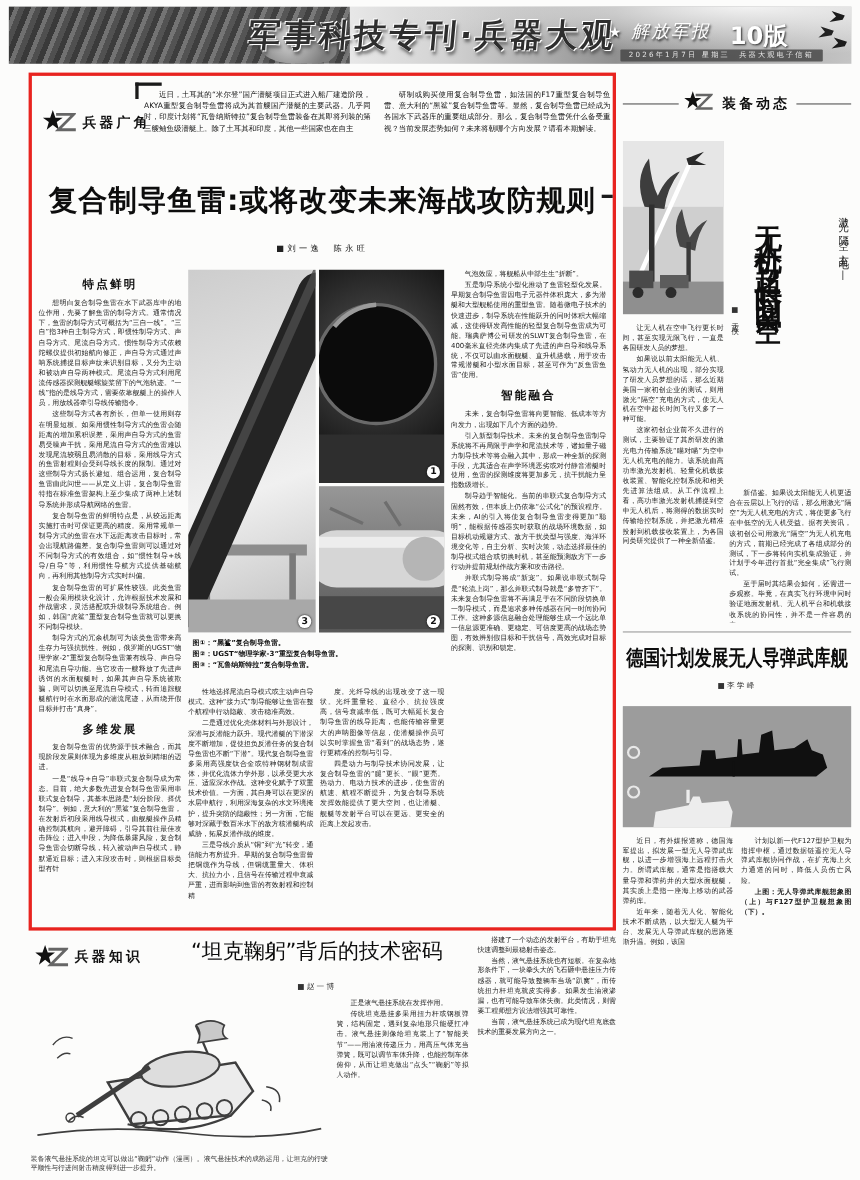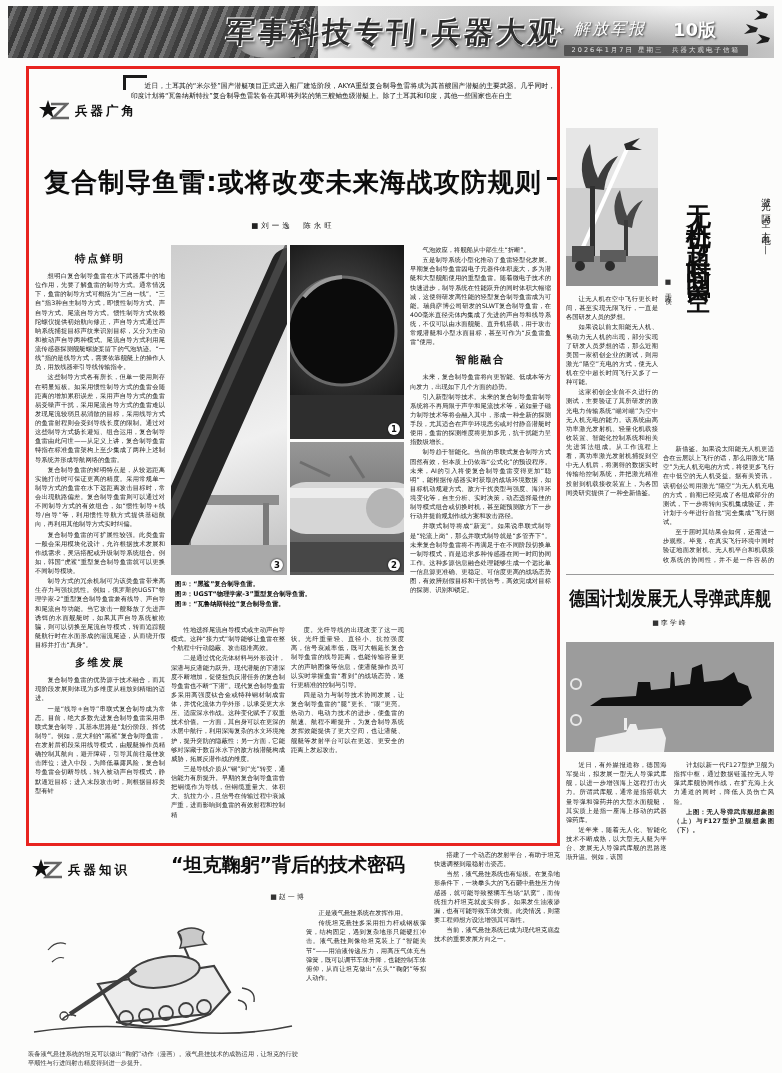--- a/index.html
+++ b/index.html
@@ -14,21 +14,21 @@
   .banner-blob { position:absolute; left:228px; top:14px; width:70px; height:38px; border-radius:40% 55% 30% 45%;
             background:radial-gradient(circle at 40% 40%,#d9d9d9,#7e7e7e 70%); }
   .banner-wave { position:absolute; right:0; top:0; width:470px; height:100%;
             background:radial-gradient(ellipse at 80% 0%,#f2f2f2 0%,rgba(242,242,242,0) 60%); }
   .banner-title { position:absolute; left:218px; top:7px; font-size:29px; font-weight:bold; letter-spacing:3px;
             color:#2e2e2e; transform:skewX(-5deg);
             text-shadow:1px 1px 0 #fff,-1px -1px 0 #fff,2px 3px 3px rgba(60,60,60,.7); white-space:nowrap; }
   .masthead { position:absolute; right:128px; top:13px; color:#fff; font-size:16px; font-weight:normal; font-style:italic;
             letter-spacing:2px; text-shadow:1px 1px 2px #2a2a2a; white-space:nowrap; }
   .masthead .star { font-style:normal; font-size:13px; }
-  .page-no { position:absolute; right:58px; top:12px; color:#fff; font-size:18px; font-weight:bold;
+  .page-no { position:absolute; right:58px; top:12px; color:#fff; font-size:22px; font-weight:bold;
             text-shadow:1px 1px 2px #2a2a2a;margin-left:48px; }
   .jets { position:absolute; right:2px; top:2px; }
   .jets svg { display:block; }
   .dateline { position:absolute; right:26px; bottom:2px; font-size:6.5px; letter-spacing:2px; color:#e6e6e6;
             background:rgba(72,72,72,.85); padding:1px 8px; border-radius:1px; }
 
   
   .starlogo { display:inline-block; width:30px; height:24px; }
 
   
@@ -82,21 +82,21 @@
              color:#0d0d0d; transform:scaleY(1.25); transform-origin:top; white-space:nowrap; }
   .a2-byline { position:absolute; left:0; right:0; top:552px; text-align:center; font-size:7px; color:#333; letter-spacing:2px; }
   .a2-image { position:absolute; left:0; top:576px; width:208px; height:110px; overflow:hidden; background:#9c9c9c; }
   .a2-cols { position:absolute; left:0; right:0; top:694px; bottom:0; display:flex; gap:7px; overflow:hidden; }
   .a2-col { flex:1; overflow:hidden; }
 
   
   .bottom { position:absolute; left:26px; top:850px; width:534px; height:223px; overflow:hidden; }
   .bt-label { position:absolute; left:6px; top:8px; display:flex; align-items:center; gap:6px;
               font-size:12.5px; font-weight:bold; color:#111; letter-spacing:3px; }
-  .bt-head { position:absolute; left:118px; top:2px; width:288px; text-align:center; font-size:19px; font-weight:700; color:#0d0d0d; white-space:nowrap; }
+  .bt-head { position:absolute; left:118px; top:2px; width:288px; text-align:center; font-size:19px; font-weight:400; color:#0d0d0d; white-space:nowrap; }
   .bt-byline { position:absolute; left:118px; top:42px; width:288px; text-align:center; font-size:7px; color:#333; letter-spacing:2px; }
   .cartoon { position:absolute; left:2px; top:60px; width:270px; height:138px; overflow:hidden; }
   .bt-colA { position:absolute; left:280px; top:58px; width:120px; height:165px; overflow:hidden; }
   .bt-colC { position:absolute; right:0; top:0; width:126px; height:223px; overflow:hidden; }
   .bt-caption { position:absolute; left:2px; top:200px; width:270px; overflow:hidden; }
   .bt-caption .para { text-indent:0; font-size:6.2px; color:#333; }
 </style>
 </head>
 <body>
 
@@ -127,20 +127,23 @@
             <path d="M12 5 L28 5 L14 19 L30 19" stroke="#666" stroke-width="2.6" fill="none"></path>
           </svg>
       </span>
       <span>兵器广角</span>
     </div>
     <div class="intro-corner-tl"></div>
     <div class="intro-corner-br"></div>
     <div class="intro">
       <div class="intro-col">
           <p class="para">近日，土耳其的“米尔登”国产潜艇项目正式进入船厂建造阶段，AKYA重型复合制导鱼雷将成为其首艘国产潜艇的主要武器。几乎同时，印度计划将“瓦鲁纳斯特拉”复合制导鱼雷装备在其即将列装的第三艘鲉鱼级潜艇上。除了土耳其和印度，其他一些国家也在自主</p>
+        </div>
+      <div class="intro-col">
+          <p class="para">研制或购买使用复合制导鱼雷，如法国的F17重型复合制导鱼雷、意大利的“黑鲨”复合制导鱼雷等。显然，复合制导鱼雷已经成为各国水下武器库的重要组成部分。那么，复合制导鱼雷凭什么备受重视？当前发展态势如何？未来将朝哪个方向发展？请看本期解读。</p>
         </div>
     </div>
     <div class="main-headline">复合制导鱼雷:或将改变未来海战攻防规则</div>
     <div class="main-byline">■刘一逸　陈永旺</div>
 
     <div class="abody">
       <div class="bcol1">
           <h3 class="subhead">特点鲜明</h3>
           <p class="para">想明白复合制导鱼雷在水下武器库中的地位作用，先要了解鱼雷的制导方式。通常情况下，鱼雷的制导方式可概括为“三自一线”。“三自”指3种自主制导方式，即惯性制导方式、声自导方式、尾流自导方式。惯性制导方式依赖陀螺仪提供初始航向修正，声自导方式通过声呐系统捕捉目标声纹来识别目标，又分为主动和被动声自导两种模式。尾流自导方式利用尾流传感器探测舰艇螺旋桨留下的气泡轨迹。“一线”指的是线导方式，需要依靠舰艇上的操作人员，用放线器牵引导线传输指令。</p>
           <p class="para">这些制导方式各有所长，但单一使用则存在明显短板。如采用惯性制导方式的鱼雷会随距离的增加累积误差，采用声自导方式的鱼雷易受噪声干扰，采用尾流自导方式的鱼雷难以发现尾流较弱且易消散的目标，采用线导方式的鱼雷射程则会受到导线长度的限制。通过对这些制导方式扬长避短、组合运用，复合制导鱼雷由此问世——从定义上讲，复合制导鱼雷特指在标准鱼雷架构上至少集成了两种上述制导系统并形成导航网络的鱼雷。</p>
@@ -211,20 +214,31 @@
           <h3 class="subhead">智能融合</h3>
           <p class="para">未来，复合制导鱼雷将向更智能、低成本等方向发力，出现如下几个方面的趋势。</p>
           <p class="para">引入新型制导技术。未来的复合制导鱼雷制导系统将不再局限于声学和尾流技术等，诸如量子磁力制导技术等将会融入其中，形成一种全新的探测手段，尤其适合在声学环境恶劣或对付静音潜艇时使用，鱼雷的探测维度将更加多元，抗干扰能力呈指数级增长。</p>
           <p class="para">制导趋于智能化。当前的串联式复合制导方式固然有效，但本质上仍依靠“公式化”的预设程序。未来，AI的引入将使复合制导鱼雷变得更加“聪明”，能根据传感器实时获取的战场环境数据，如目标机动规避方式、敌方干扰类型与强度、海洋环境变化等，自主分析、实时决策，动态选择最佳的制导模式组合或切换时机，甚至能预测敌方下一步行动并提前规划作战方案和攻击路径。</p>
           <p class="para">并联式制导将成“新宠”。如果说串联式制导是“轮流上岗”，那么并联式制导就是“多管齐下”。未来复合制导鱼雷将不再满足于在不同阶段切换单一制导模式，而是追求多种传感器在同一时间协同工作。这种多源信息融合处理能够生成一个远比单一信息源更准确、更稳定、可信度更高的战场态势图，有效辨别假目标和干扰信号，高效完成对目标的探测、识别和锁定。</p>
         </div>
     </div>
   </div>
 
   <div class="sidebar">
+    <div class="sb-head">
+      <span class="rule"></span>
+      <span class="starlogo">
+        <svg width="26" height="21" viewBox="0 0 30 24">
+            <polygon points="9,1 11.4,8 18,8 12.6,12 14.6,19 9,14.6 3.4,19 5.4,12 0,8 6.6,8" fill="#111"></polygon>
+            <path d="M12 5 L28 5 L14 19 L30 19" stroke="#666" stroke-width="2.6" fill="none"></path>
+          </svg>
+      </span>
+      <span>装备动态</span>
+      <span class="rule"></span>
+    </div>
 
     <div class="a1-photo">
       <svg width="92" height="158" viewBox="0 0 92 158">
         <rect width="92" height="158" fill="#cfcfcf"></rect>
         <rect width="92" height="60" fill="#e6e6e6"></rect>
         <path d="M12 130 L64 14" stroke="#ffffff" stroke-width="4"></path>
         <path d="M58 16 L74 10 L66 18 L76 22 L60 22 Z" fill="#2a2a2a"></path>
         <path d="M20 60 q-10 -26 4 -44 q2 22 8 34 q8 -18 20 -22 q-12 16 -14 34 Z" fill="#3d3d3d"></path>
         <path d="M52 96 q-8 -20 2 -34 q3 16 7 26 q7 -12 16 -16 q-9 12 -11 28 Z" fill="#474747"></path>
         <rect x="24" y="58" width="5" height="72" fill="#2f2f2f"></rect>

